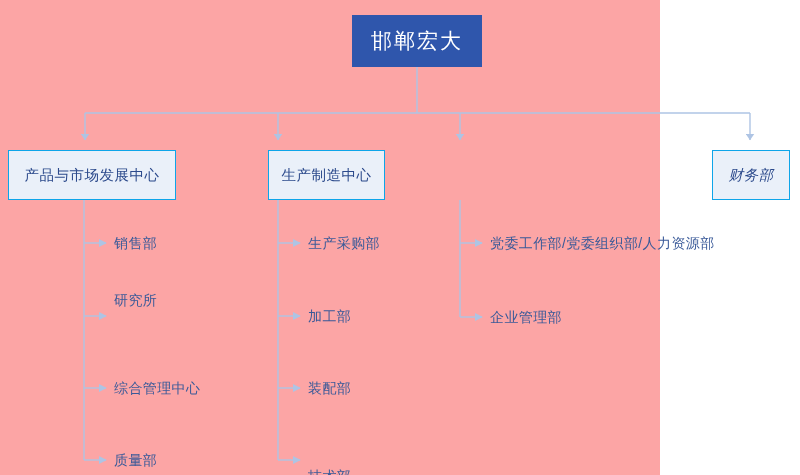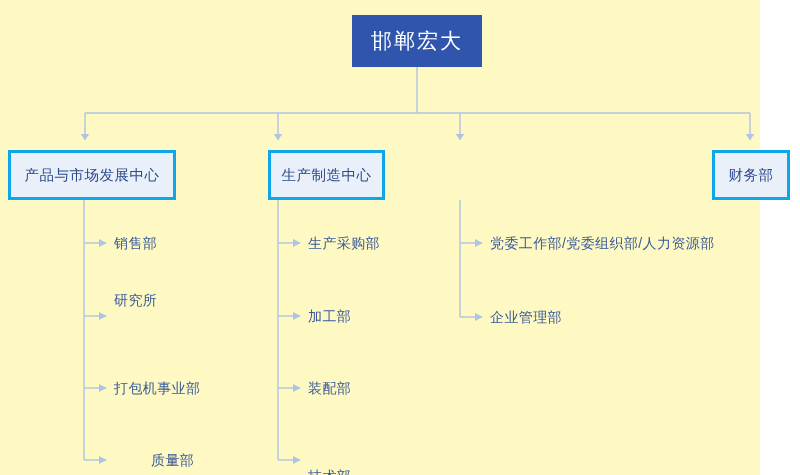--- a/index.html
+++ b/index.html
@@ -8,23 +8,23 @@
     background: #ffffff;
   }
   body {
     width: 800px;
     height: 475px;
     font-family: "Liberation Sans", "DejaVu Sans", sans-serif;
     overflow: hidden;
   }
   #org-chart {
     position: relative;
-    width: 760px;
+    width: 660px;
     height: 475px;
-    background: #fef9c3;
+    background: #fca5a5;
   }
   #connector-layer {
     position: absolute;
     left: 0;
     top: 0;
     width: 800px;
     height: 475px;
     pointer-events: none;
   }
   .node {
@@ -40,21 +40,21 @@
     color: #ffffff;
     font-size: 21px;
     letter-spacing: 2px;
     left: 352px;
     top: 15px;
     width: 130px;
     height: 52px;
   }
   .node-div {
     background: #eaf0f9;
-    border: 3px solid #0ea5e9;
+    border: 1px solid #0ea5e9;
     color: #2c4a8c;
     font-size: 14.5px;
     letter-spacing: 0.5px;
     height: 50px;
     padding: 0 10px;
   }
   .node-leaf {
     position: absolute;
     color: #3a5a99;
     font-size: 14px;
@@ -107,26 +107,26 @@
       <path d="M460,200 L460,317"></path>
       <path d="M460,243 L482,243" marker-end="url(#arrow-right)"></path>
       <path d="M460,317 L482,317" marker-end="url(#arrow-right)"></path>
     </g>
   </svg>
 
   <div class="node node-root">邯郸宏大</div>
 
   <div class="node node-div" style="left:8px; top:150px; width:168px;">产品与市场发展中心</div>
   <div class="node node-div" style="left:220px; top:150px; width:117px;margin-left:48px;">生产制造中心</div>
-  <div class="node node-div" style="left:712px; top:150px; width:78px;">财务部</div>
+  <div class="node node-div" style="left:712px; top:150px; width:78px;font-style:italic;">财务部</div>
 
   <div class="node-leaf" style="left:114px; top:236px;">销售部</div>
   <div class="node-leaf" style="left:114px; top:293px;">研究所</div>
-  <div class="node-leaf" style="left:114px; top:381px;">打包机事业部</div>
-  <div class="node-leaf" style="left:114px; top:453px;margin-left:37px;">质量部</div>
+  <div class="node-leaf" style="left:114px; top:381px;">综合管理中心</div>
+  <div class="node-leaf" style="left:114px; top:453px;">质量部</div>
 
   <div class="node-leaf" style="left:308px; top:236px;">生产采购部</div>
   <div class="node-leaf" style="left:308px; top:309px;">加工部</div>
   <div class="node-leaf" style="left:308px; top:381px;">装配部</div>
   <div class="node-leaf" style="left:308px; top:453px;margin-top:16px;">技术部</div>
 
   <div class="node-leaf" style="left:490px; top:236px;">党委工作部/党委组织部/人力资源部</div>
   <div class="node-leaf" style="left:490px; top:310px;">企业管理部</div>
 
 </div>

